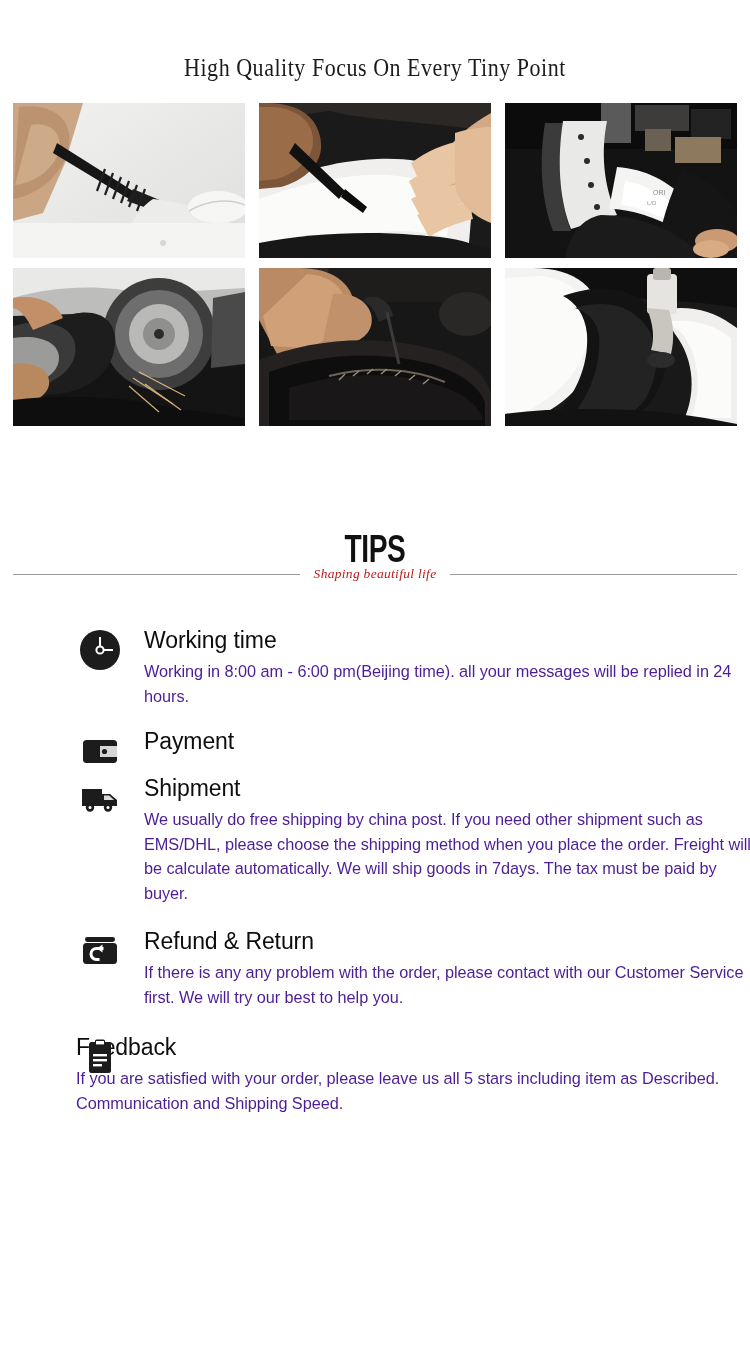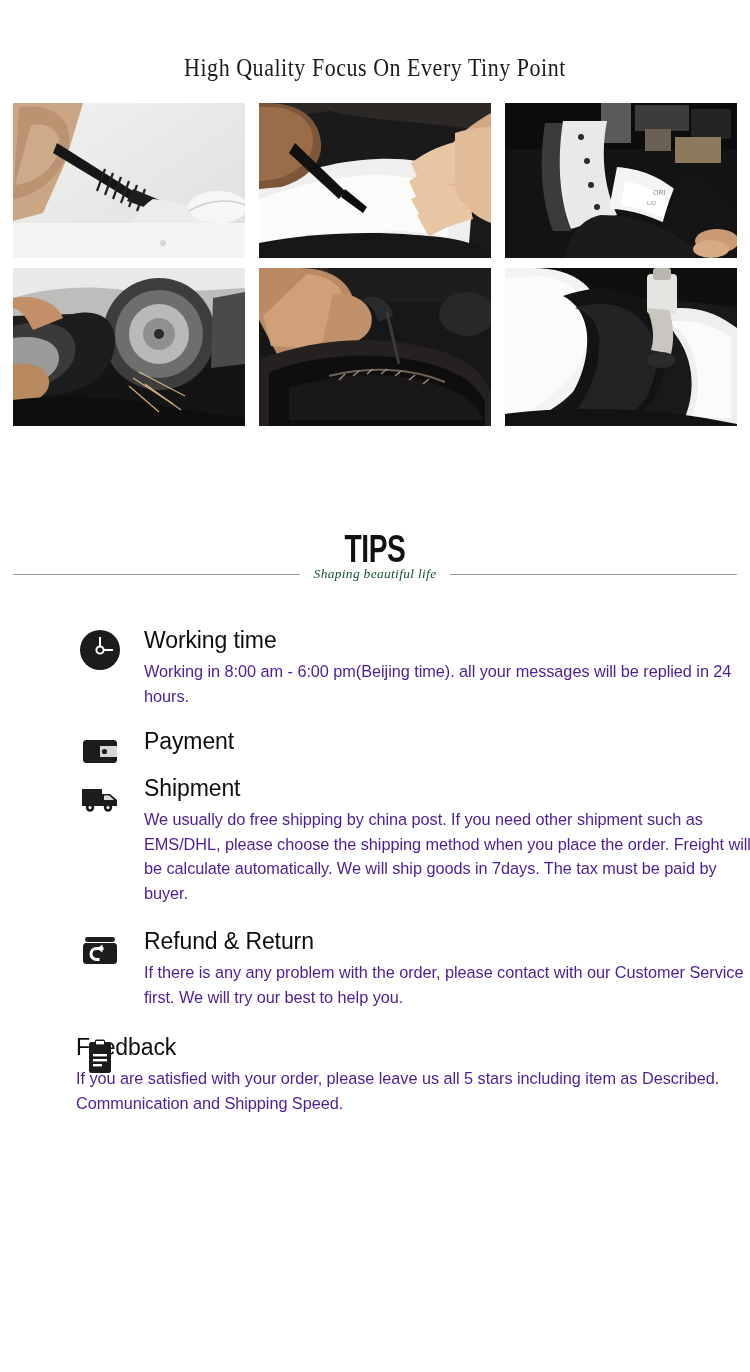--- a/index.html
+++ b/index.html
@@ -61,21 +61,21 @@
     display: flex;
     align-items: center;
     gap: 14px;
   }
   .tips-rule { flex: 1 1 auto; height: 1px; background: #9b9b9b; }
   .tips-sub {
     flex: 0 0 auto;
     font-family: "Liberation Serif", "DejaVu Serif", serif;
     font-style: italic;
     font-size: 13.5px;
-    color: #14532d;
+    color: #b91c1c;
     letter-spacing: 0.3px;
     white-space: nowrap;
   }
 
   
   .tips-list {
     position: absolute;
     top: 626px; left: 16px; width: 750px; margin-left: 36px;
   }
   .tip {

